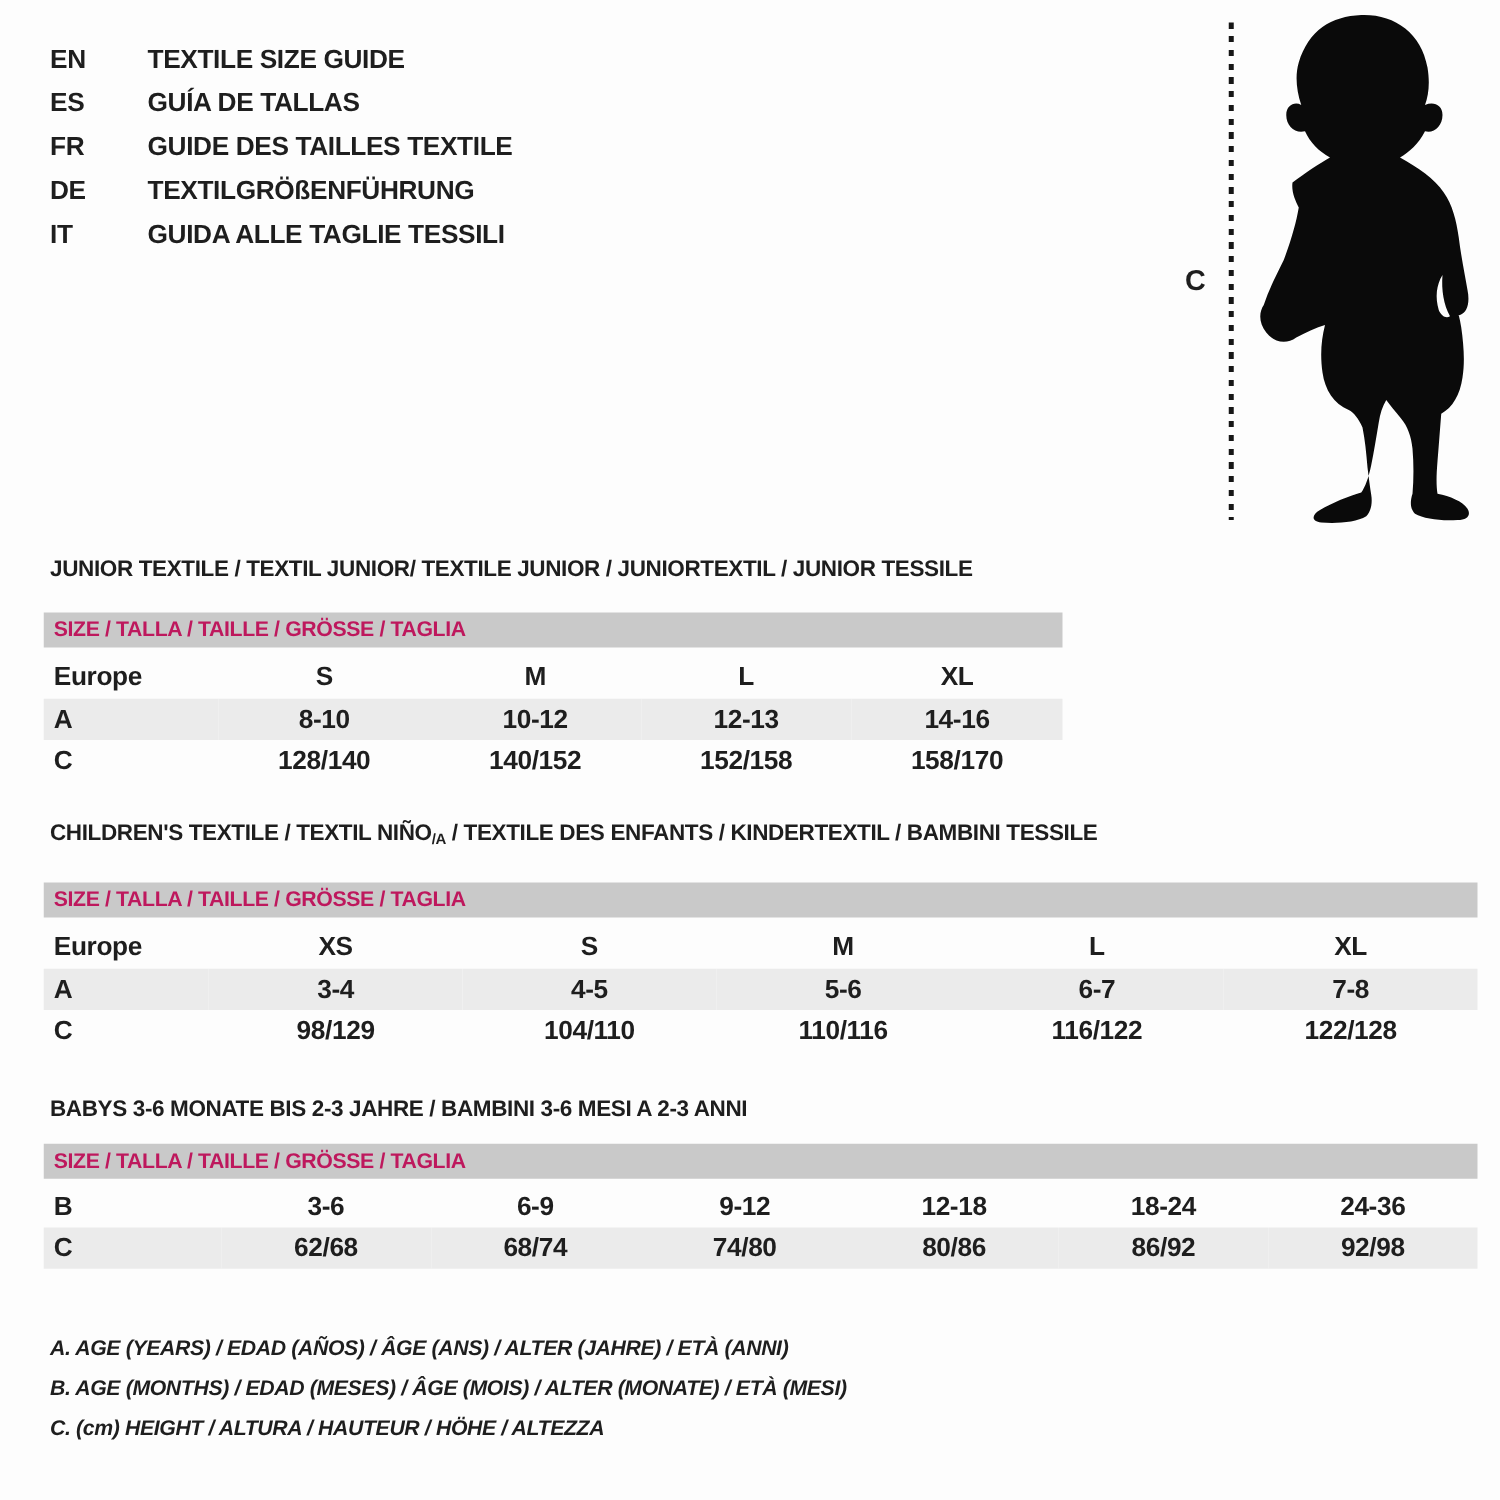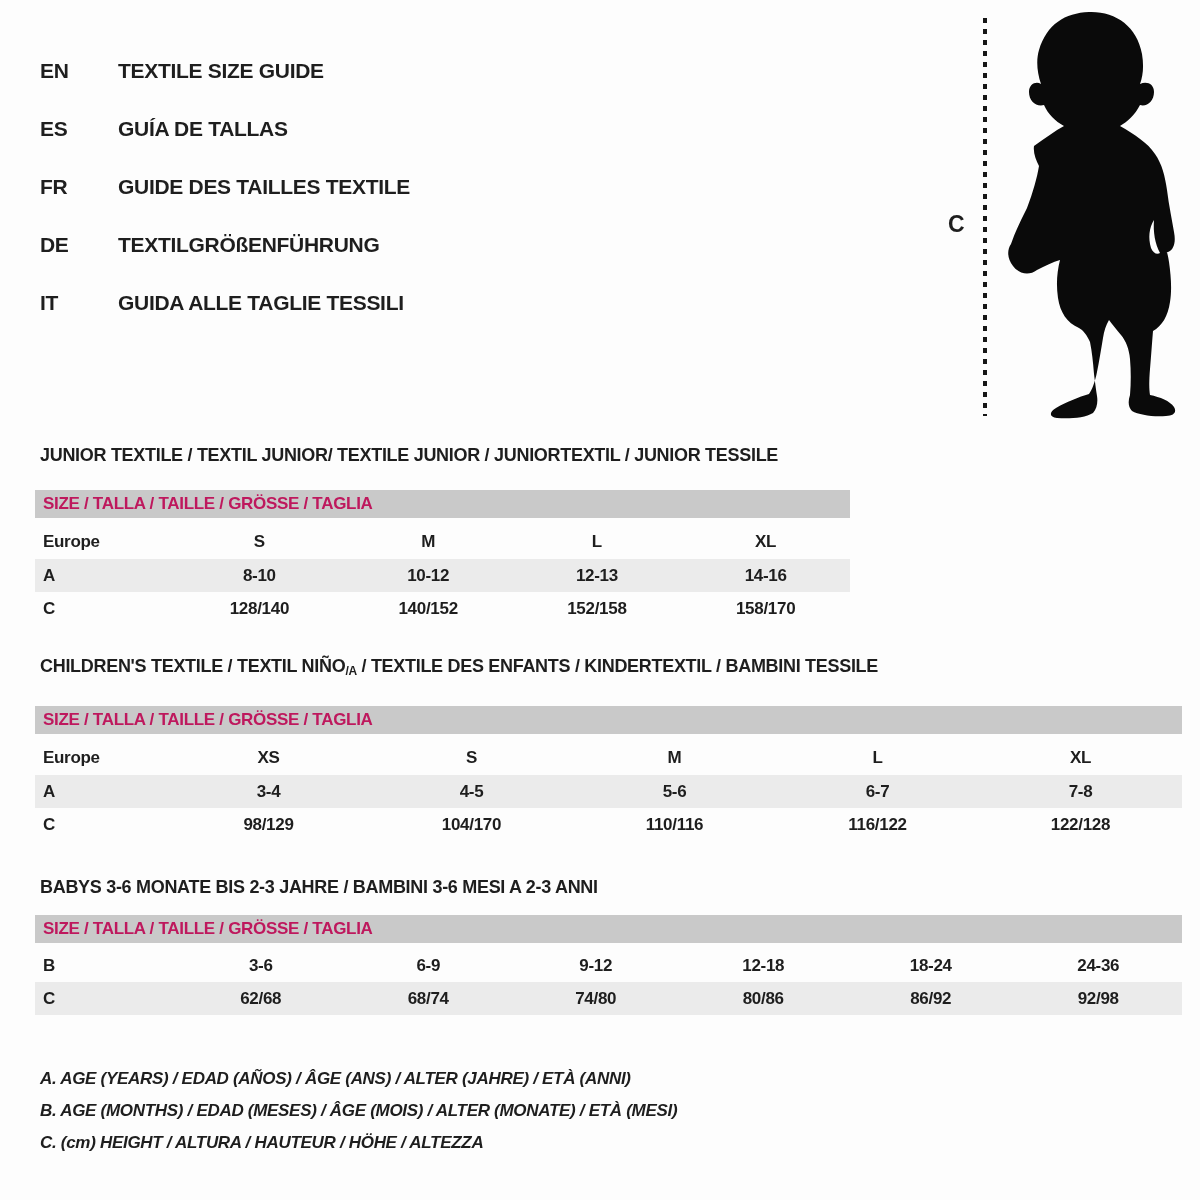--- a/index.html
+++ b/index.html
@@ -8,21 +8,21 @@
     font-family: "Liberation Sans", sans-serif;
     font-weight: 700;
     color: #1e1e1e;
     letter-spacing: -0.3px;
   }
   .page { position: relative; width: 1200px; height: 1200px; padding-left: 35px; }
 
   
   .header { position: relative; height: 430px; }
   .lang-list { padding-top: 30px; margin-left: 5px; }
-  .lang-row { display: flex; line-height: 35px; font-size: 21px; margin-top: 23px; }
+  .lang-row { display: flex; line-height: 35px; font-size: 21px; }
   .lang-code { width: 78px; }
   .lang-title { flex: 1; }
 
   .figure { position: absolute; left: 880px; top: 8px; width: 310px; height: 420px; }
   .measure-line {
     position: absolute; left: 68px; top: 10px; width: 4px; height: 398px;
     background: repeating-linear-gradient(180deg, #161616 0 5px, transparent 5px 11px);
   }
   .figure-label { position: absolute; left: 33px; top: 203px; font-size: 23px; }
   .baby-svg { position: absolute; left: 88px; top: 2px; }
@@ -37,21 +37,21 @@
   .babies .section-title { margin-bottom: 12px; }
 
   .size-bar {
     background: #c9c9c9; height: 28px; line-height: 28px;
     font-size: 17px; color: #be185d; padding-left: 8px; margin-bottom: 6px;
   }
   .junior .size-bar, .junior-table { width: 815px; }
   .childrens .size-bar, .childrens-table { width: 1147px; }
   .babies .size-bar, .babies-table { width: 1147px; }
 
-  table { border-collapse: collapse; table-layout: fixed; font-size: 17px; }
+  table { border-collapse: collapse; table-layout: fixed; font-size: 21px; }
   td { height: 33px; text-align: center; vertical-align: middle; }
   td.row-label { text-align: left; padding-left: 8px; }
   tr.first-row td { height: 35px; }
   tr.shaded td { background: #ebebeb; }
   .junior-table col.label-col { width: 140px; }
   .childrens-table col.label-col { width: 132px; }
   .babies-table col.label-col { width: 142px; }
 
   .junior { margin-top: 14px; }
   .childrens { margin-top: 30px; }
@@ -214,21 +214,21 @@
         <td class="row-label">A</td>
         <td>3-4</td>
         <td>4-5</td>
         <td>5-6</td>
         <td>6-7</td>
         <td>7-8</td>
       </tr>
       <tr>
         <td class="row-label">C</td>
         <td>98/129</td>
-        <td>104/170</td>
+        <td>104/110</td>
         <td>110/116</td>
         <td>116/122</td>
         <td>122/128</td>
       </tr>
     </tbody>
       </table>
   </div>
 
   <div class="section babies">
     <div class="section-title two-line">

